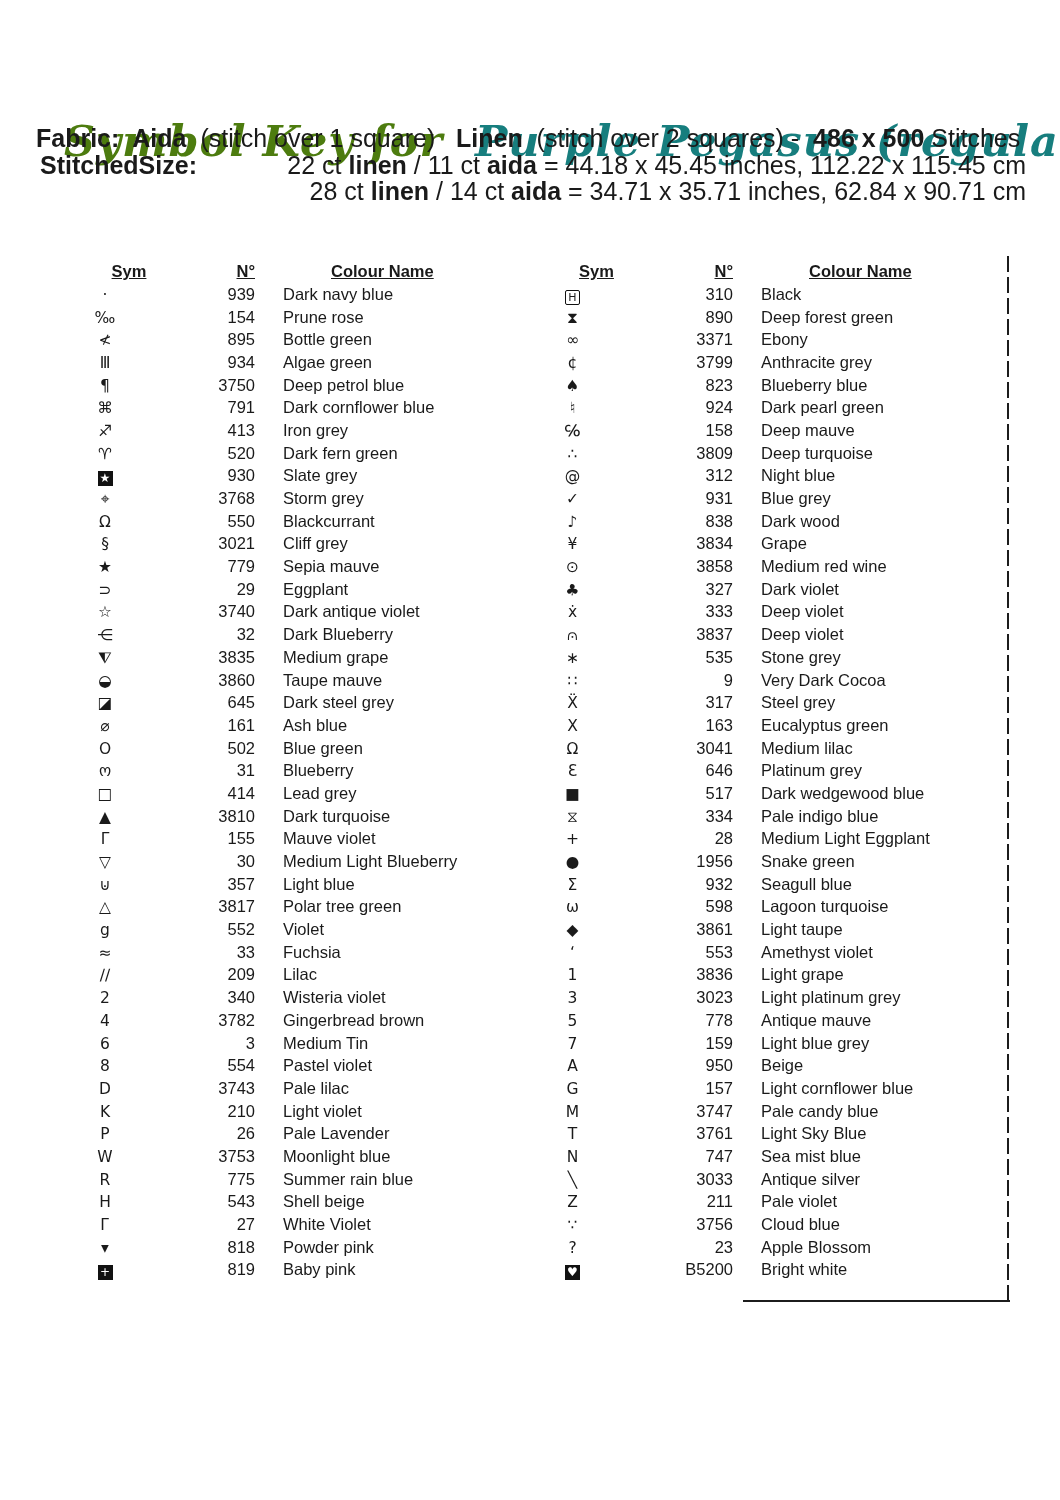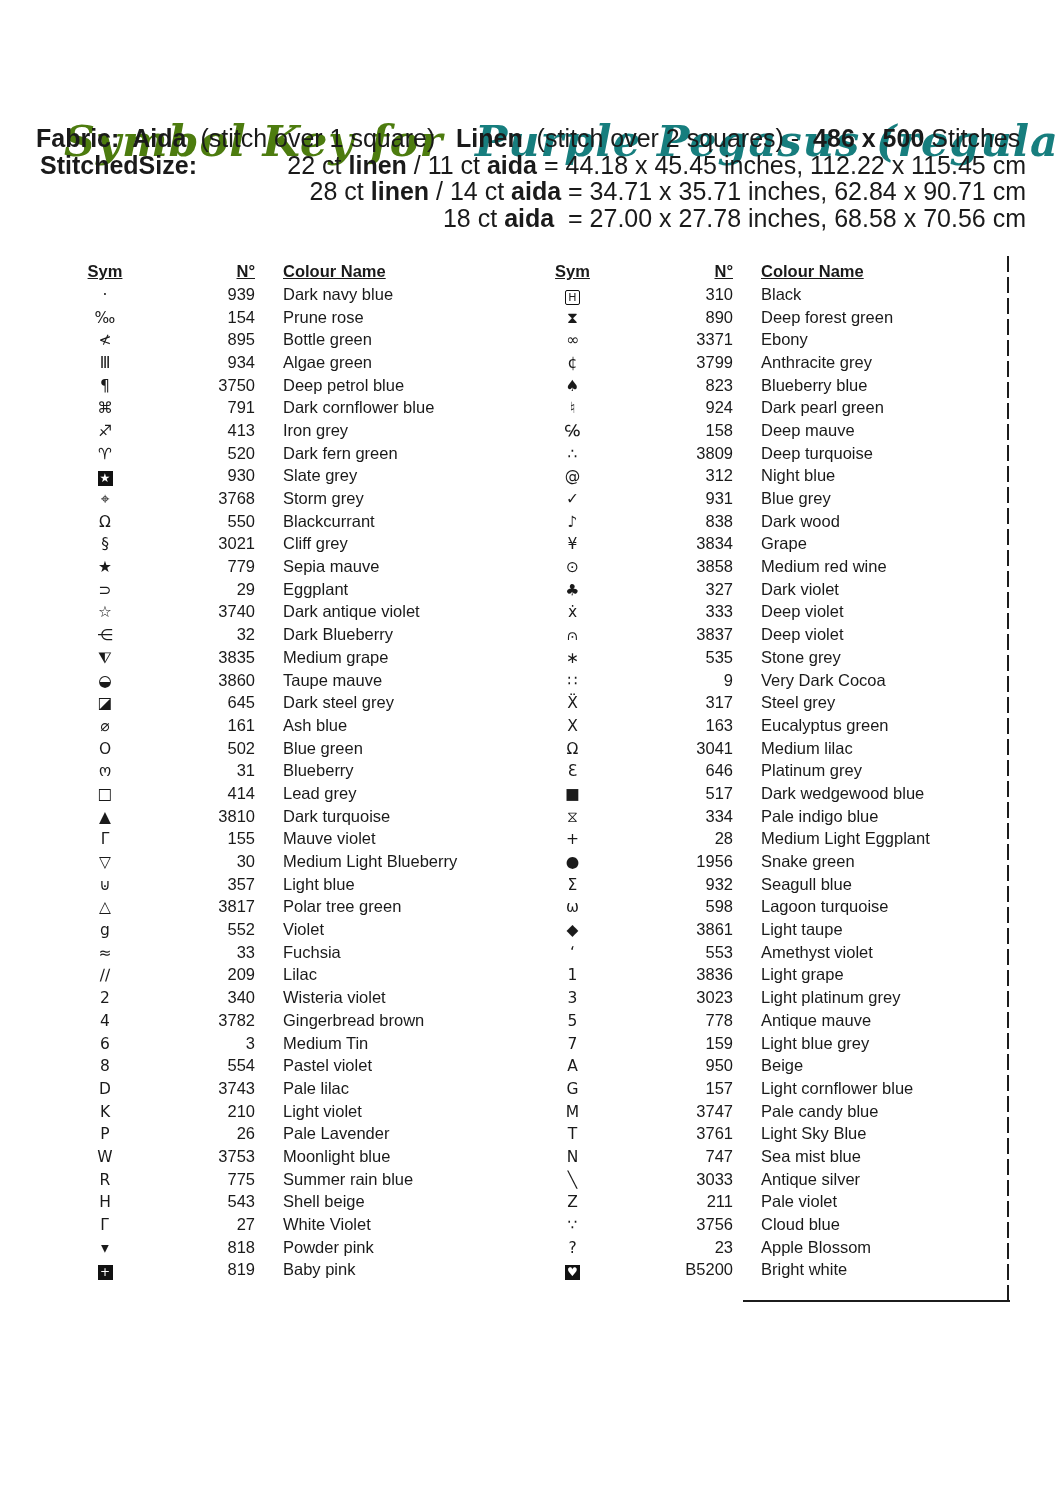--- a/index.html
+++ b/index.html
@@ -24,21 +24,21 @@
   .size-lines{margin-left:120px;text-align:right;}
 
   
   .key-table{position:absolute;top:260px;font-size:16.5px;}
   .key-table.left{left:60px;width:470px;}
   .key-table.right{left:530px;width:480px;}
   .hdr,.row{display:grid;align-items:center;}
   .key-table.left .hdr,.key-table.left .row{grid-template-columns:90px 105px auto;}
   .key-table.right .hdr,.key-table.right .row{grid-template-columns:85px 118px auto;}
   .hdr{height:23px;font-weight:bold;}
-  .hdr span{text-decoration:underline;}
+  .hdr span{text-decoration:underline;margin-left:48px;}
   .rows .row{height:22.7px;}
   .sym-cell{text-align:center;}
   .no-cell{text-align:right;}
   .name-cell{text-align:left;padding-left:28px;white-space:nowrap;}
   .hdr .sym-cell{text-align:center;}
   .glyph{display:inline-block;font-family:"DejaVu Sans",sans-serif;font-size:15.5px;line-height:1;}
   .glyph.inverse{background:#111;color:#fff;width:15px;height:15px;line-height:15px;
                  font-size:12px;text-align:center;vertical-align:-2px;}
   .glyph.boxed{border:1.7px solid #111;width:13px;height:13px;line-height:13px;
                font-size:11px;text-align:center;border-radius:2px;vertical-align:-2px;}
@@ -58,21 +58,20 @@
     <span class="t-prefix">Symbol Key for  </span><span class="t-name">Purple Pegasus (regular)</span>
   </div>
 
   <div class="meta">
     <div class="segline fabric-line"><span class="b">Fabric:  Aida</span><span>  (stitch over 1 square)   </span><span class="b">Linen</span><span>  (stitch over 2 squares) - </span><span class="b"> 486 x 500</span><span> Stitches</span></div>
     <div class="size-wrap">
       <span class="size-label">StitchedSize:</span>
       <div class="size-lines">
           <div class="segline"><span>22 ct </span><span class="b">linen</span><span> / 11 ct </span><span class="b">aida</span><span> = 44.18 x 45.45 inches, 112.22 x 115.45 cm</span></div>
           <div class="segline"><span>28 ct </span><span class="b">linen</span><span> / 14 ct </span><span class="b">aida</span><span> = 34.71 x 35.71 inches, 62.84 x 90.71 cm</span></div>
-          <div class="segline"><span>18 ct </span><span class="b">aida</span><span>  = 27.00 x 27.78 inches, 68.58 x 70.56 cm</span></div>
         </div>
     </div>
   </div>
 
   <div class="key-table left">
     <div class="hdr">
       <div class="sym-cell"><span>Sym</span></div>
       <div class="no-cell"><span>N°</span></div>
       <div class="name-cell"><span>Colour Name</span></div>
     </div>

